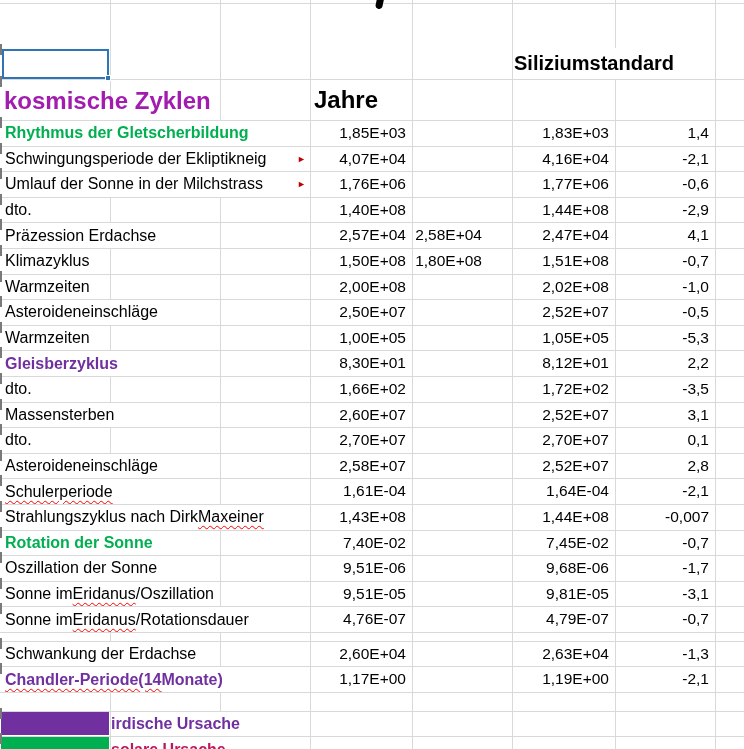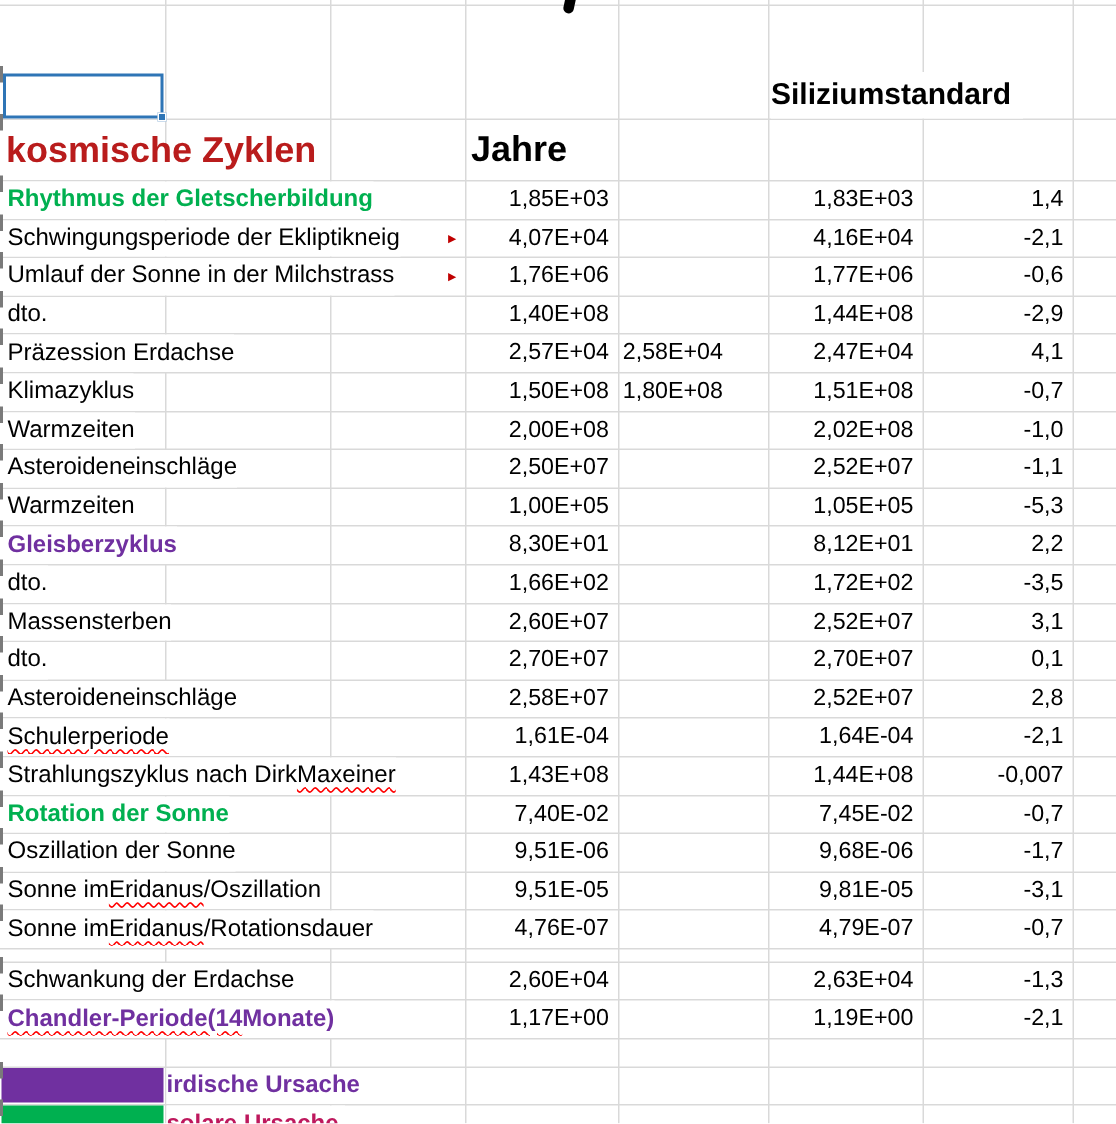--- a/index.html
+++ b/index.html
@@ -36,21 +36,21 @@
            font-size: 9px; color: #C00000; z-index: 3; }
 
   .val { position: absolute; top: 0; height: 100%; line-height: 24.6px; text-align: right;
          padding-right: 5px; font-size: 15.5px; color: #000; z-index: 1; white-space: nowrap; }
   .c-jahre    { left: 311px; width: 100px; }
   .c-extra    { left: 389px; width: 98px;  }
   .c-silizium { left: 513px; width: 101px; }
   .c-diff     { left: 616px; width: 98px;  }
 
   .title-cell { position: absolute; left: 0; top: 0; bottom: 0; display: flex; align-items: flex-end;
-                padding: 0 8px 5px 4px; font-weight: 700; font-size: 24px; color: #b91c1c;
+                padding: 0 8px 5px 4px; font-weight: 700; font-size: 24px; color: #a21caf;
                 background: #fff; white-space: nowrap; z-index: 2; margin-top: 28px; }
   .jahre-cell { position: absolute; left: 314px; bottom: 6px; font-weight: 700; font-size: 24px; color: #000; z-index: 2; margin-top: 30px; }
   .diff-cell  { position: absolute; left: 617px; top: 0; bottom: 0; display: flex; align-items: flex-end;
                 padding: 0 4px 6px 0; font-weight: 700; font-size: 19.5px; color: #000;
                 background: #fff; white-space: nowrap; z-index: 2; }
   .sil-cell   { position: absolute; left: 514px; top: 0; bottom: 0; display: flex; align-items: center;
                 font-weight: 700; font-size: 20px; color: #000; background: #fff;
                 padding-right: 8px; white-space: nowrap; z-index: 2; }
 
   .selcell { position: absolute; left: 2px; top: 1px; width: 107px; height: 30px;
@@ -153,21 +153,21 @@
         <span class="val c-extra"></span>
         <span class="val c-silizium">2,02E+08</span>
         <span class="val c-diff">-1,0</span>
       </div>
       <div class="r rowline">
         <i class="tick"></i>
         <span class="lbl">Asteroideneinschläge</span>
         <span class="val c-jahre">2,50E+07</span>
         <span class="val c-extra"></span>
         <span class="val c-silizium">2,52E+07</span>
-        <span class="val c-diff">-1,1</span>
+        <span class="val c-diff">-0,5</span>
       </div>
       <div class="r rowline">
         <i class="tick"></i>
         <span class="lbl">Warmzeiten</span>
         <span class="val c-jahre">1,00E+05</span>
         <span class="val c-extra"></span>
         <span class="val c-silizium">1,05E+05</span>
         <span class="val c-diff">-5,3</span>
       </div>
       <div class="r rowline">

